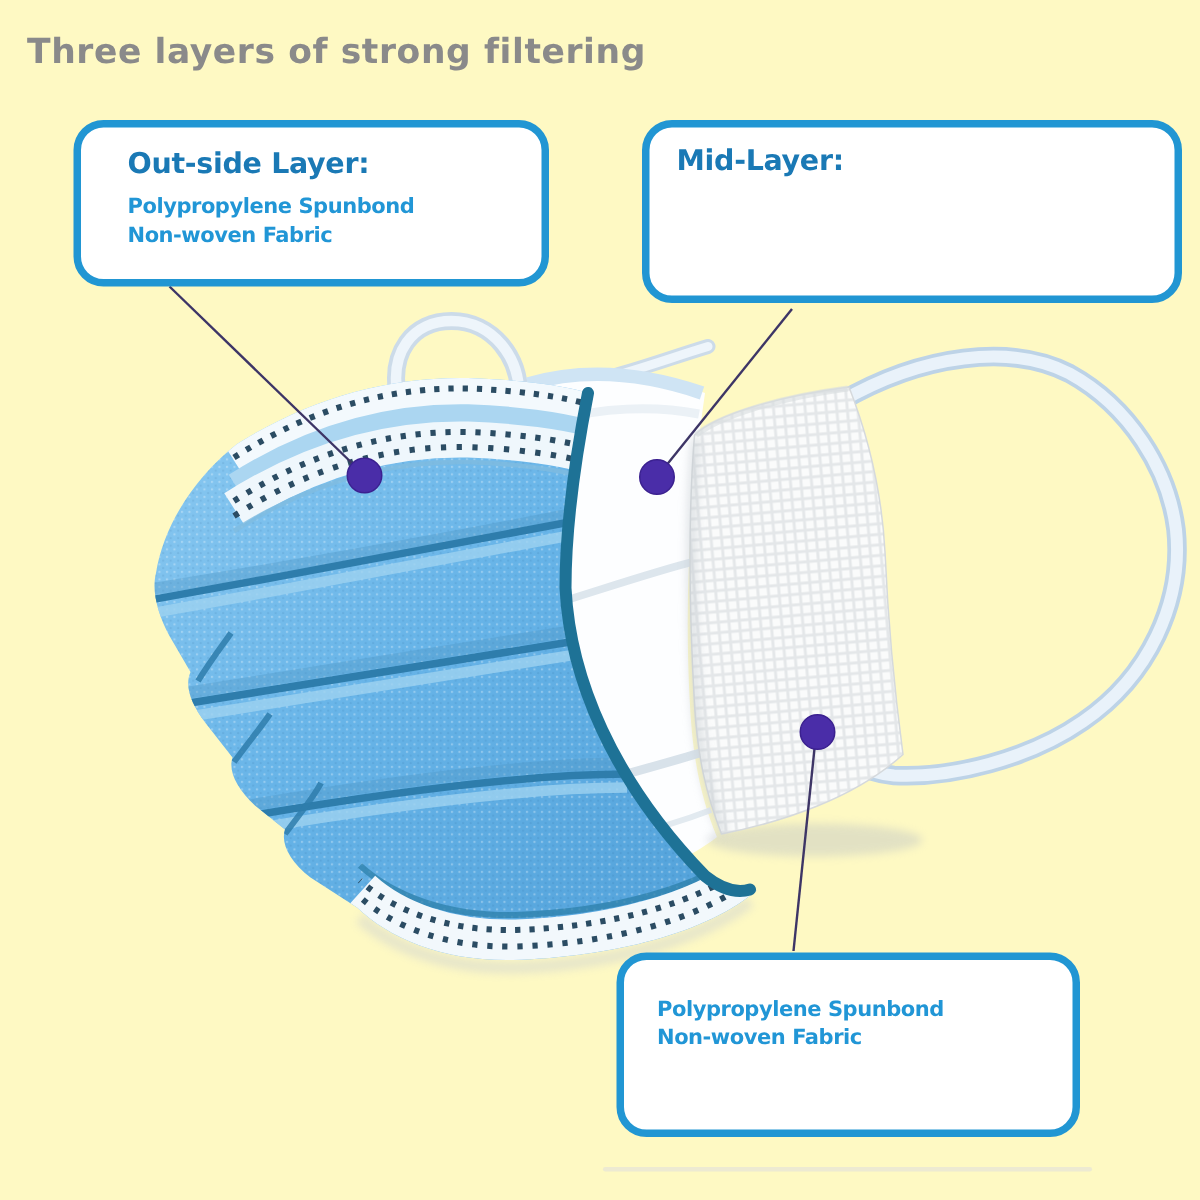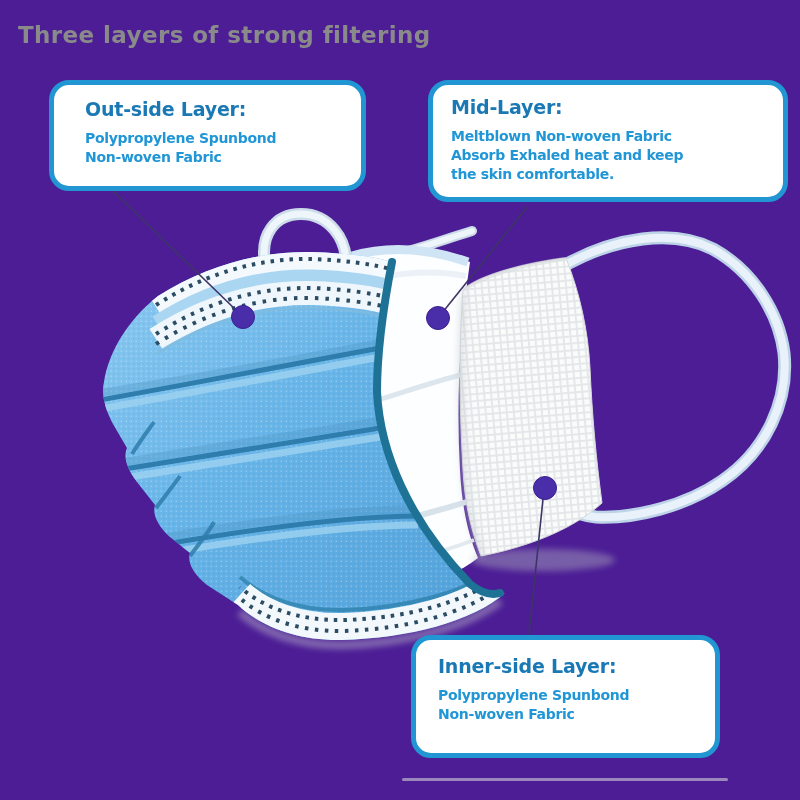--- a/index.html
+++ b/index.html
@@ -1,17 +1,17 @@
 <!DOCTYPE html>
 <html><head>
 <meta charset="utf-8">
 <style>
   html,body { margin:0; padding:0; background:#ffffff; }
   .stage {
-    position:relative; width:800px; height:800px; background:#4c1d95;
+    position:relative; width:800px; height:800px; background:#fef9c3;
     font-family:"DejaVu Sans","Liberation Sans",sans-serif; overflow:hidden;
   }
   .page-title {
     position:absolute; left:18px; top:22px;
     font-size:23px; font-weight:bold; color:#8a8a8a; letter-spacing:0.4px;
   }
   .art { position:absolute; left:0; top:0; width:800px; height:800px; }
   .callout {
     position:absolute; box-sizing:border-box; background:#ffffff;
     border:5px solid #2196d3; border-radius:20px;
@@ -138,26 +138,22 @@
   <div class="page-title">Three layers of strong filtering</div>
 
   <div class="callout" id="co-outside">
     <div class="callout-heading">Out-side Layer:</div>
     <div class="callout-body">Polypropylene Spunbond
 Non-woven Fabric</div>
   </div>
 
   <div class="callout" id="co-mid">
     <div class="callout-heading">Mid-Layer:</div>
-    <div class="callout-body">Meltblown Non-woven Fabric
-Absorb Exhaled heat and keep
-the skin comfortable.</div>
   </div>
 
   <div class="callout" id="co-inner">
-    <div class="callout-heading">Inner-side Layer:</div>
     <div class="callout-body">Polypropylene Spunbond
 Non-woven Fabric</div>
   </div>
 
   <div class="cropped-edge"></div>
 
 </div>
 
 </body></html>

